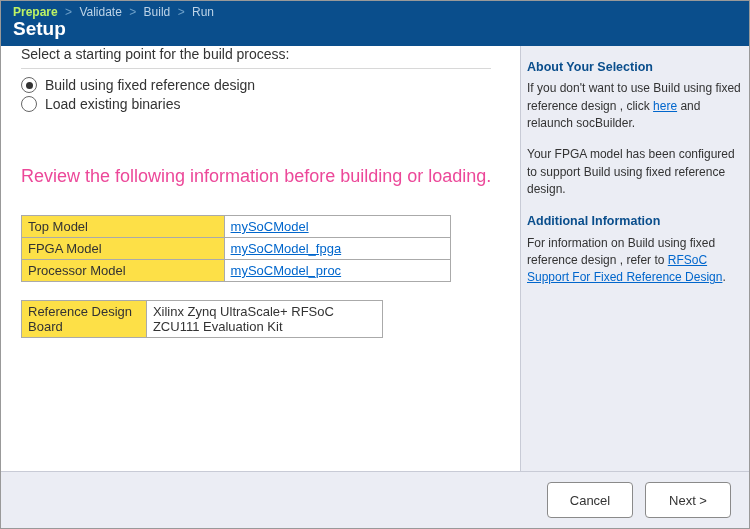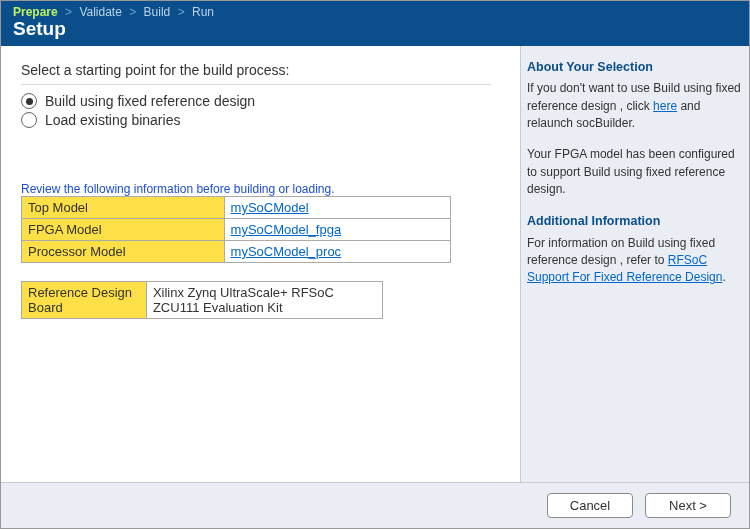--- a/index.html
+++ b/index.html
@@ -3,40 +3,40 @@
 <meta charset="utf-8">
 <style>
 html,body{margin:0;padding:0;font-family:Arial,Helvetica,sans-serif;font-size:13px;color:#333;background:#fff}
 .root{width:750px;height:529px;border:1px solid #999;box-sizing:border-box;display:flex;flex-direction:column;overflow:hidden}
 .hdr{background:#0a4e8c;color:#fff;padding:4px 12px 6px 12px}
 .crumbs{font-size:12px;color:#bcd3e7}
 .crumbs .cur{font-weight:bold;color:#bef264}
 .crumbs .sep{color:#6ea0c9;margin:0 4px}
 .title{font-size:19px;font-weight:bold;margin-top:-1px}
 .body{flex:1;display:flex;overflow:hidden}
-.main{flex:1;padding:16px 20px;overflow:auto}
+.main{flex:1;padding:0 20px;overflow:auto}
 .side{width:216px;background:#ebedf4;border-left:1px solid #c8cbd6;padding:12px 6px;font-size:12px;line-height:1.45;color:#333}
 .side h3{margin:0 0 4px 0;font-size:12.5px;font-weight:bold;color:#0a4e8c}
 .side p{margin:0 0 14px 0}
 .side a{color:#0066cc;text-decoration:underline}
 .section-label{font-size:14px;color:#333;margin-bottom:6px}
 .hr{border:none;border-top:1px solid #d8d8d8;margin:4px 0 8px 0;width:470px}
 .radio-row{display:flex;align-items:center;margin:3px 0;cursor:pointer}
 .radio{width:14px;height:14px;border:1px solid #666;border-radius:50%;margin-right:8px;display:flex;align-items:center;justify-content:center;background:#fff}
 .radio.sel::after{content:"";width:7px;height:7px;background:#333;border-radius:50%}
 .radio-label{font-size:14px}
-.review{font-size:12px;margin-top:54px;color:#1d4ed8}
+.review{font-size:18px;margin-top:54px;margin-bottom:28px;color:#ec4899}
 table.info{border-collapse:collapse;margin-bottom:18px}
 table.info td{border:1px solid #aaa;padding:3px 6px;font-size:13px;vertical-align:top}
 table.info td.key{background:#fde047}
 table.info td a{color:#0066cc;text-decoration:underline}
 table.t1{width:430px}
 table.t2{width:362px}
 .footer{border-top:1px solid #c8cbd6;background:#ebedf4;padding:10px 18px;display:flex;justify-content:flex-end;gap:12px}
-.btn{min-width:86px;height:25px;border:1px solid #8a8a8a;border-radius:4px;background:#fff;font-size:13px;color:#333;cursor:pointer;display:inline-flex;align-items:center;justify-content:center;padding:0 14px}
+.btn{min-width:86px;height:36px;border:1px solid #8a8a8a;border-radius:4px;background:#fff;font-size:13px;color:#333;cursor:pointer;display:inline-flex;align-items:center;justify-content:center;padding:0 14px}
 </style>
 </head>
 <body>
 
 <div class="root">
 
   <div class="hdr">
     <div class="crumbs">
       <span class="cur">Prepare</span>
       <span class="sep">&gt;</span>

